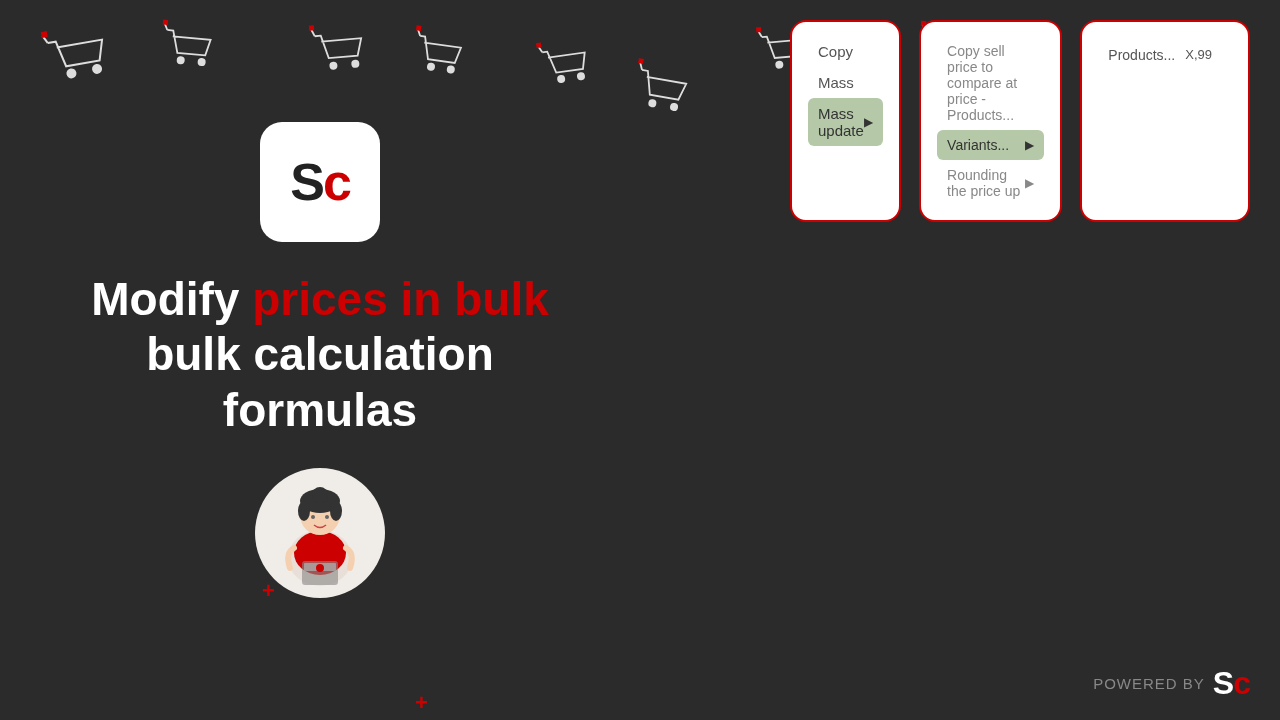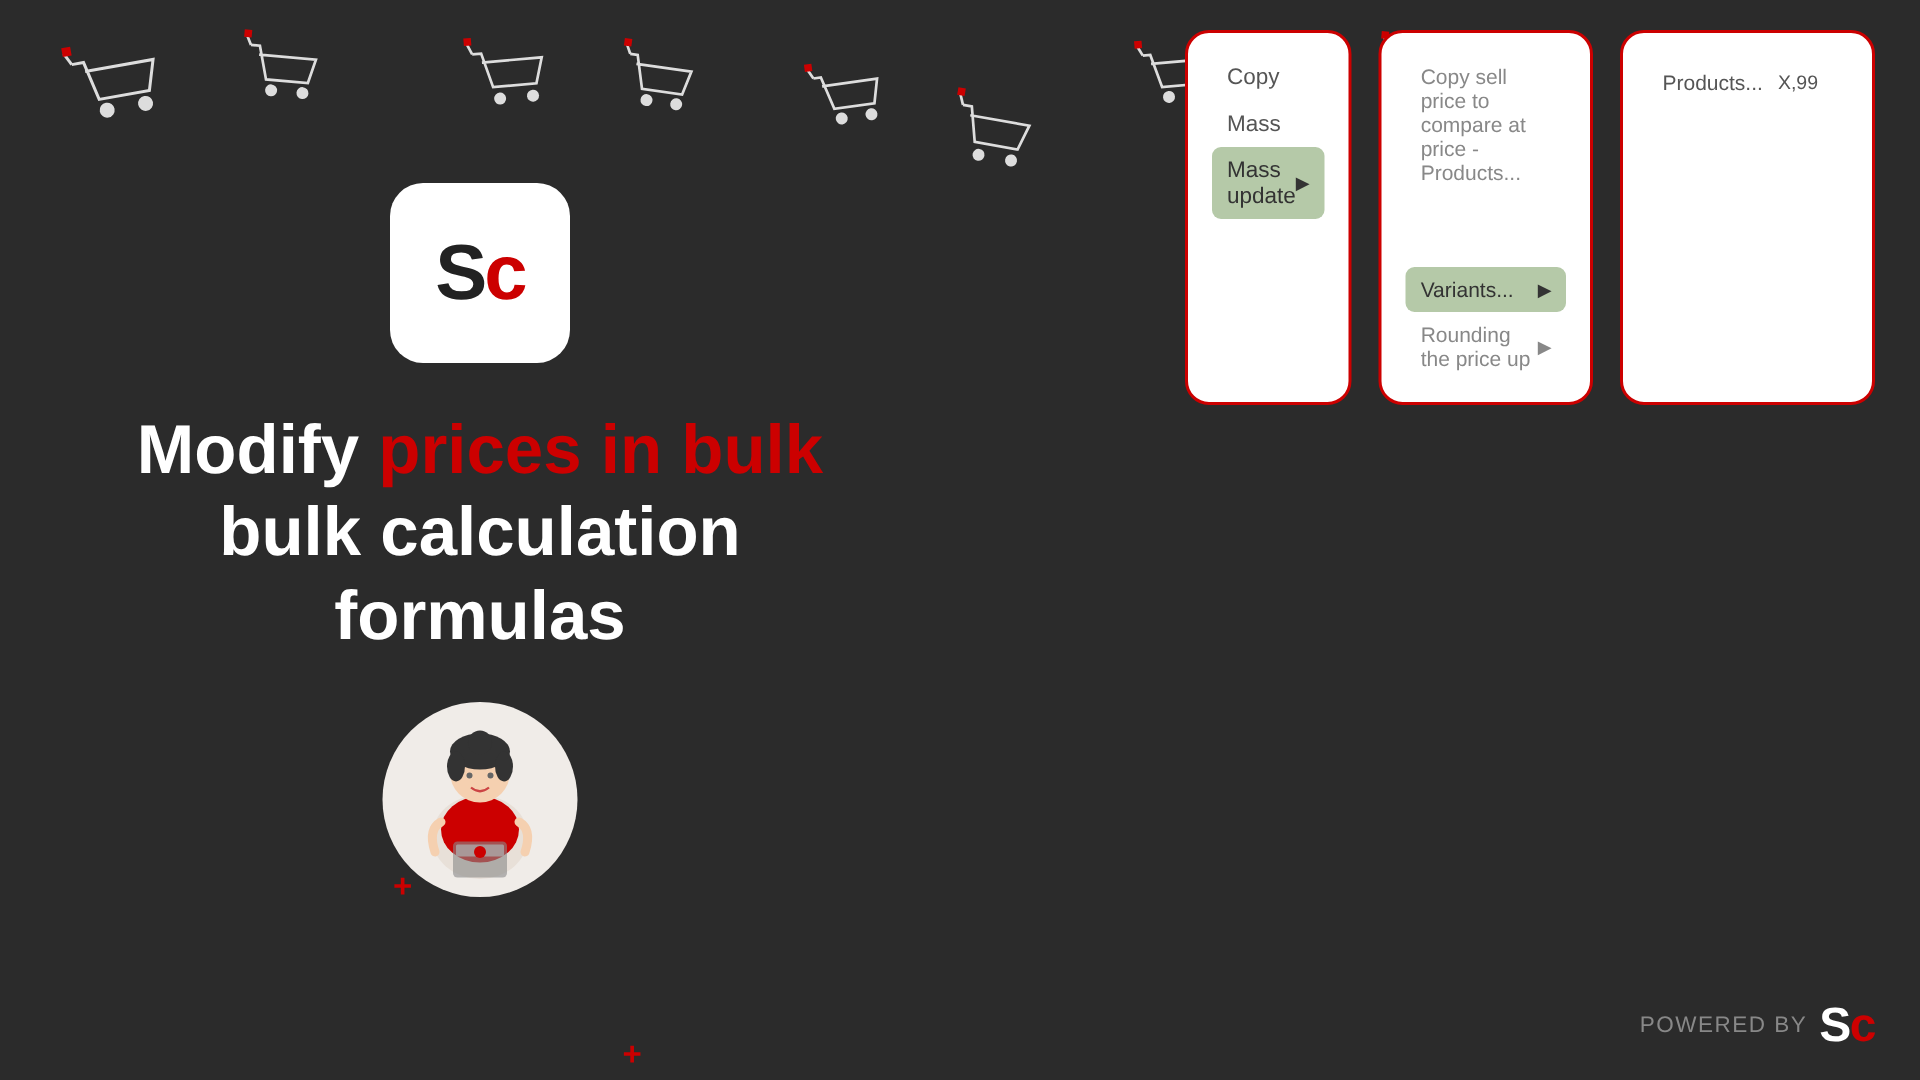--- a/index.html
+++ b/index.html
@@ -129,21 +129,20 @@
       color: #888;
       display: flex;
       align-items: center;
       justify-content: space-between;
       border-radius: 6px;
     }
     .submenu-item.highlighted {
       background: #b5c9a8;
       color: #333;
       font-weight: 500;
-      margin-top: 48px;
     }
     .submenu-item .arrow {
       font-size: 12px;
       color: #888;
     }
     .submenu-item.highlighted .arrow {
       color: #333;
     }
 
     

